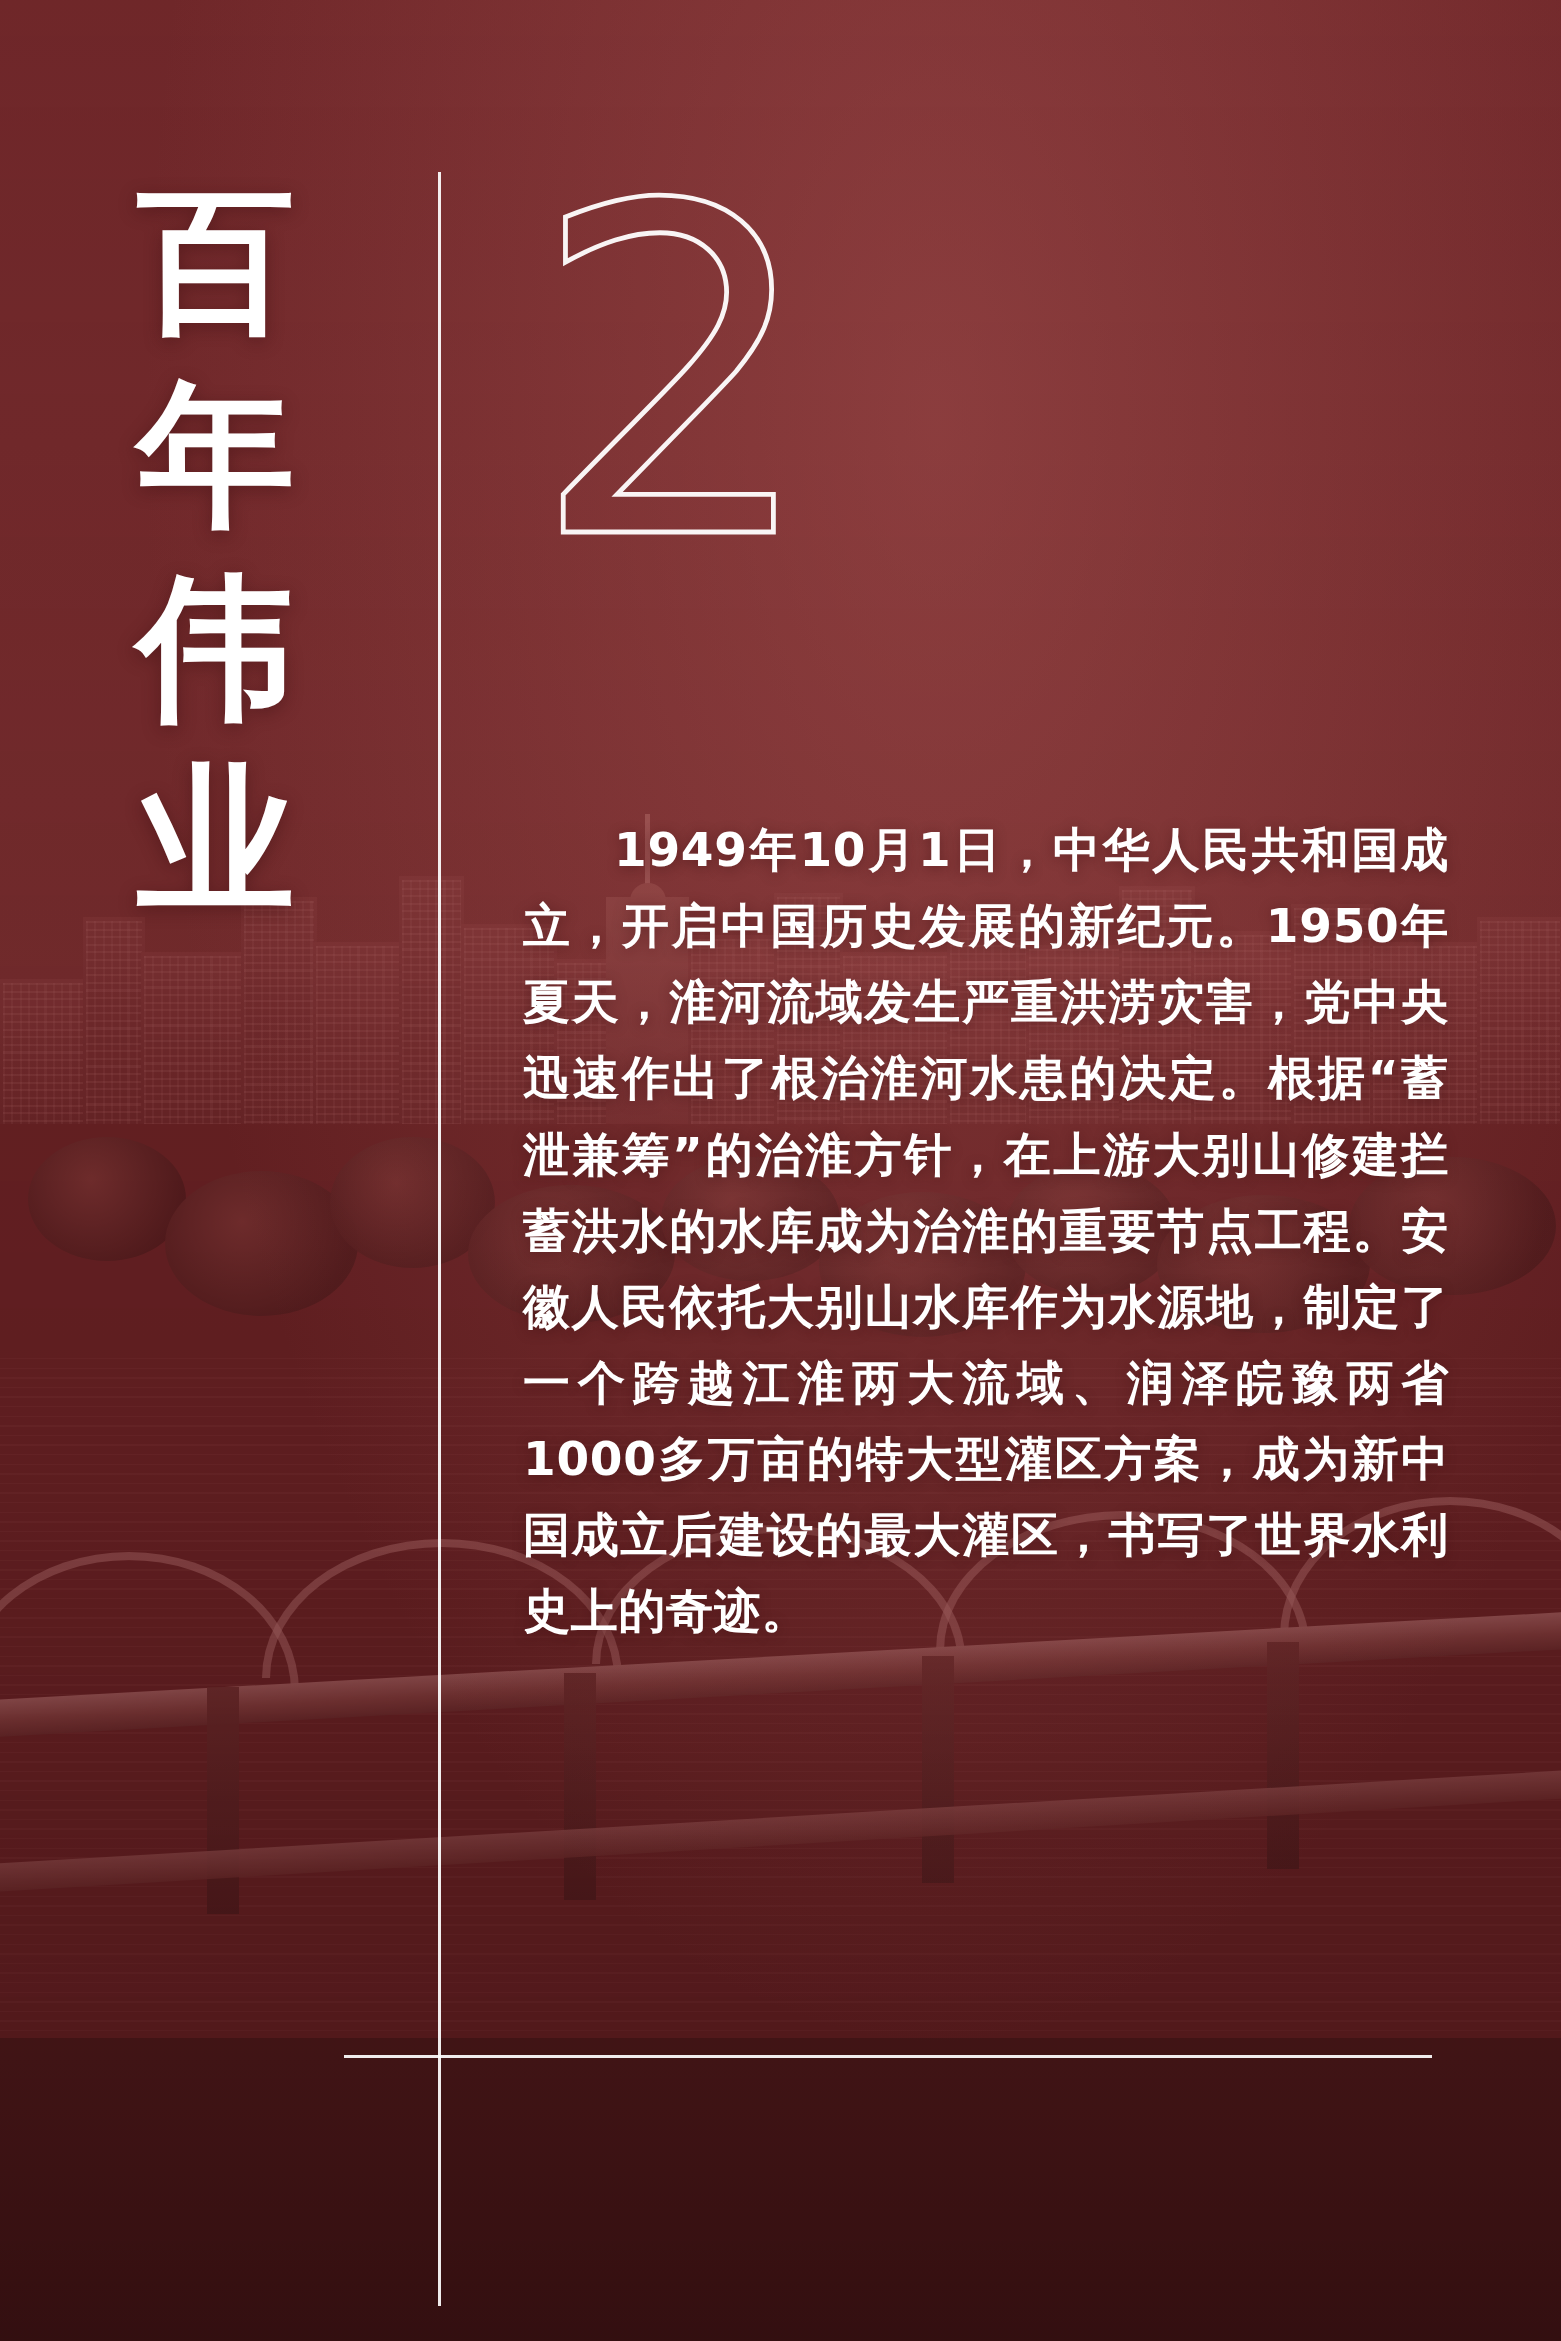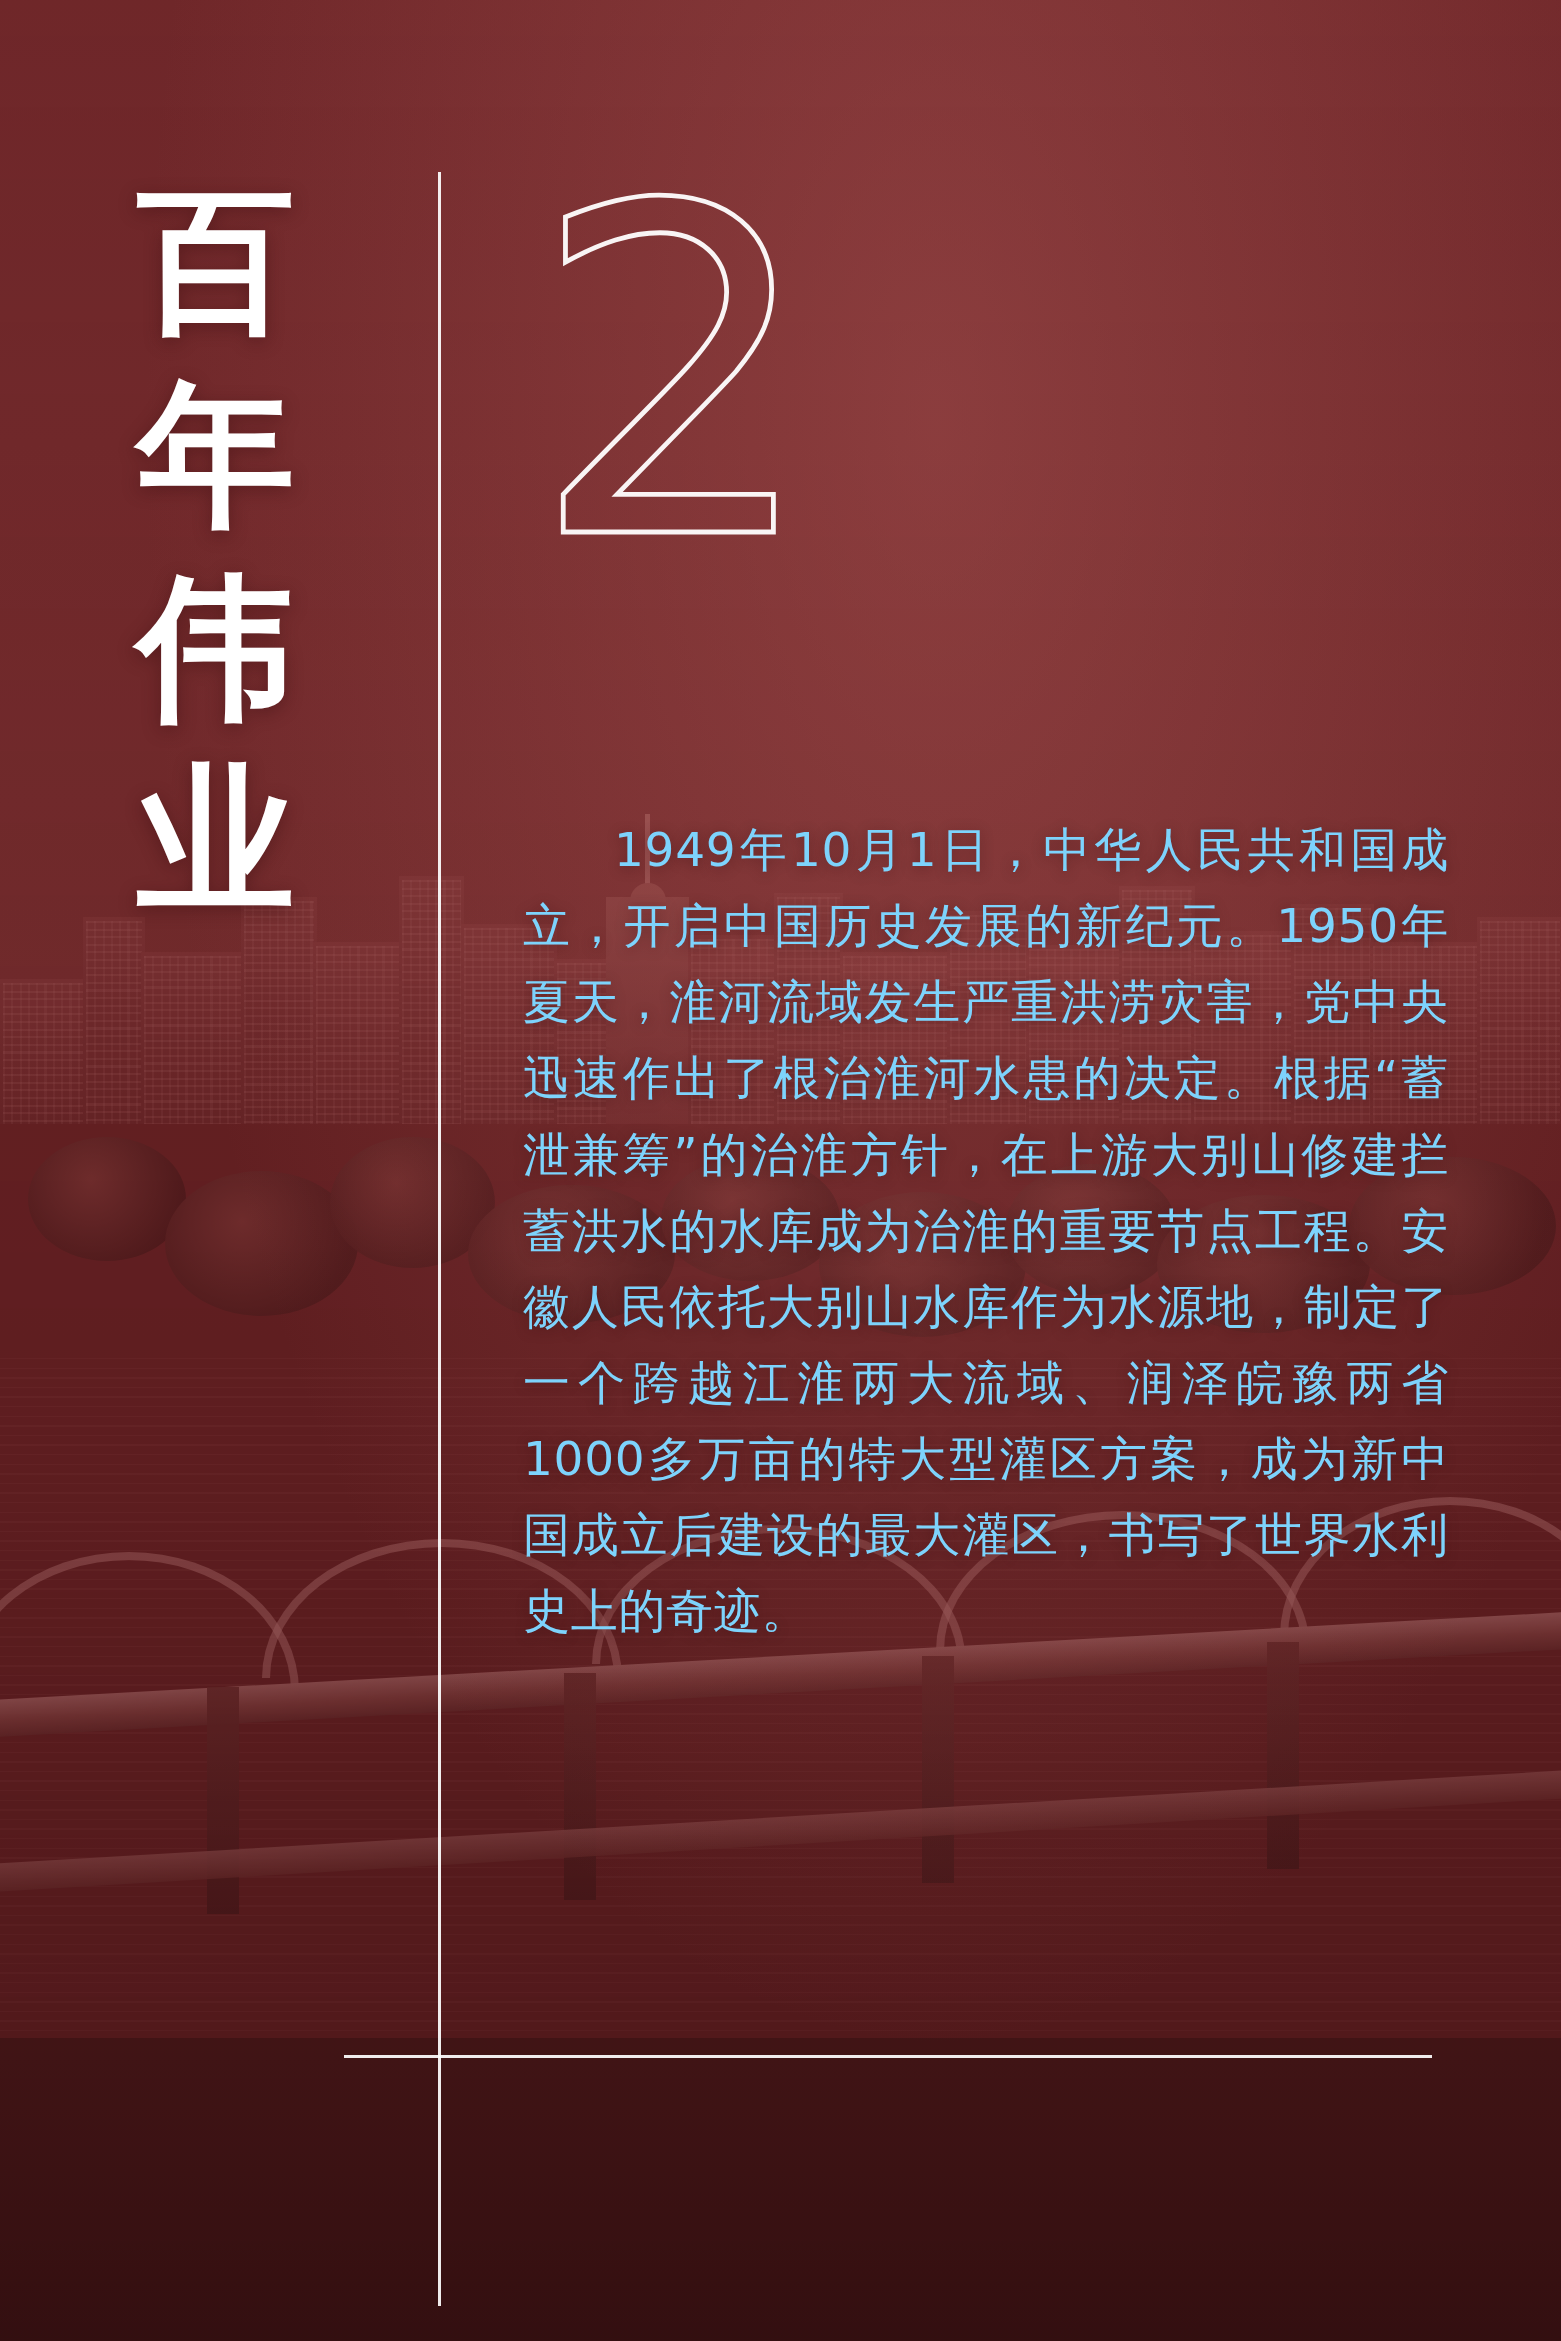--- a/index.html
+++ b/index.html
@@ -188,29 +188,29 @@
     -webkit-text-stroke: 4.8px rgba(255,255,255,.95);
     text-stroke: 4.8px rgba(255,255,255,.95);
     letter-spacing: 0;
   }
 
   .body-text {
     position: absolute;
     left: 523px;
     top: 812px;
     width: 926px;
-    color: #7dd3fc;
+    color: #ffffff;
     font-family: "DejaVu Sans", "Liberation Sans", sans-serif;
     font-size: 47px;
     line-height: 1.62;
     letter-spacing: 0.7px;
     text-align: justify;
     text-justify: inter-ideograph;
     text-shadow: 0 2.1px 12.4px rgba(60,14,16,.45);
-    font-weight: 400;
+    font-weight: 700;
   }
   .body-text .indent { display: inline-block; width: 91px; }
 </style>
 </head>
 <body>
 
 <div class="poster">
 
   <div class="bg">
     <div class="sky"></div>

